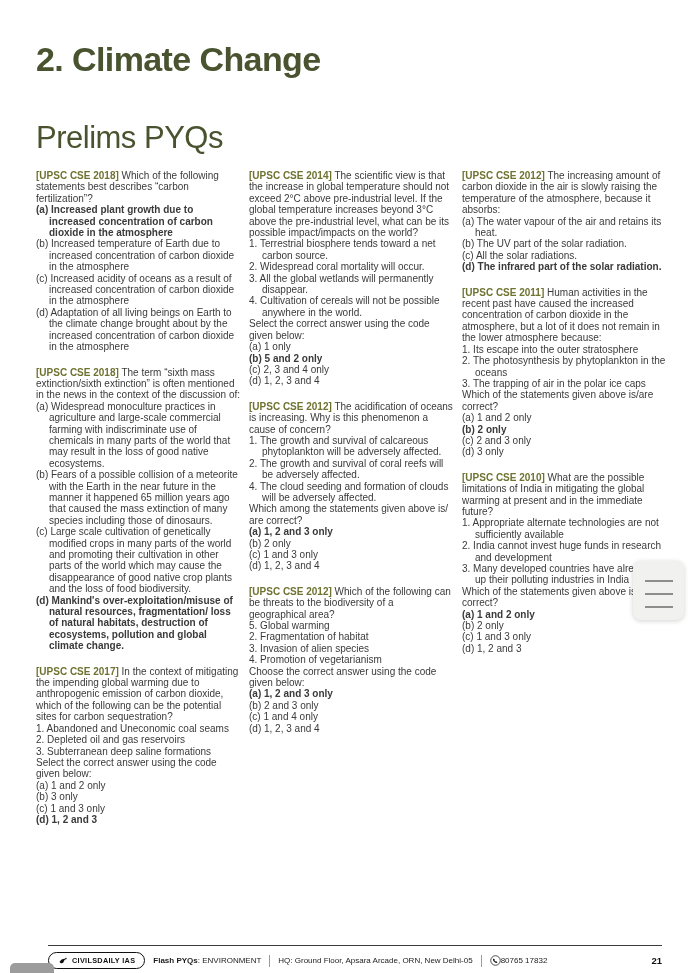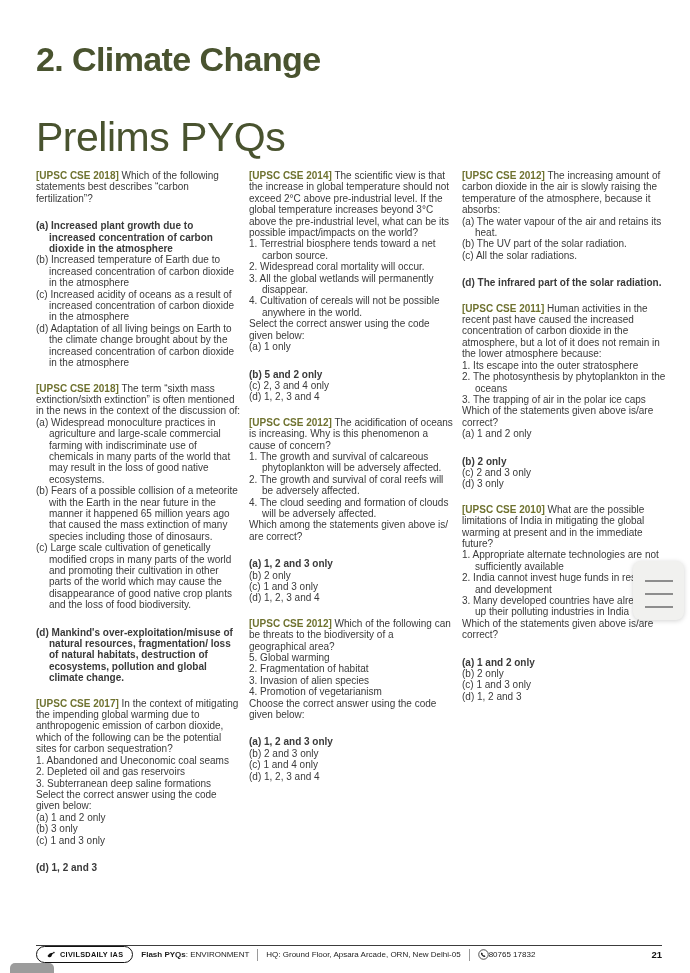--- a/index.html
+++ b/index.html
@@ -9,37 +9,37 @@
     font-family:"Liberation Sans", sans-serif; position:relative;
     -webkit-font-smoothing:antialiased;
   }
   .page { position:relative; width:690px; height:973px; background:#fff; }
 
   .doc-title {
     margin:42px 0 0 36px; font-size:34px; line-height:34px; font-weight:bold;
     letter-spacing:-0.6px; color:var(--title-c,#49532f);
   }
   .doc-subtitle {
-    margin:46px 0 0 36px; font-size:41px; line-height:31px; font-weight:300;
+    margin:46px 0 0 36px; font-size:31px; line-height:31px; font-weight:300;
     letter-spacing:-0.5px; color:var(--title-c,#49532f);
   }
 
   .columns { display:flex; gap:9px; margin:17px 24px 0 36px; }
   .col { width:204px; flex:0 0 204px; }
 
   .question { margin:0 0 14px 0; font-size:10px; line-height:11.4px; color:var(--body-c,#3a3a3a); }
   .stem { margin:0; }
   .tag { font-weight:bold; color:var(--tag-c,#6f7230); }
   .line { }
   .line.hang { padding-left:13px; text-indent:-13px; }
-  .line.b { font-weight:bold;margin-top:16px; }
+  .line.b { font-weight:bold; }
 
   .footer {
-    position:absolute; left:36px; right:28px; top:903px;
-    border-top:1.5px solid #3c3c3c; 
+    position:absolute; left:48px; right:28px; top:903px;
+    border-top:1.5px solid #3c3c3c; padding-top:6px;
     display:flex; align-items:center; gap:8px;
     font-size:8px; color:#1c1c1c; white-space:nowrap;
   }
   .brand-badge {
     display:inline-flex; align-items:center; gap:4px;
     border:1.3px solid #111; border-radius:9px; padding:2.5px 9px;
     font-weight:bold; font-size:7.3px; letter-spacing:0.3px; color:#111;
   }
   .flash b { font-weight:bold; }
   .vdiv { width:1px; height:12px; background:#9a9a9a; flex:0 0 1px; }

